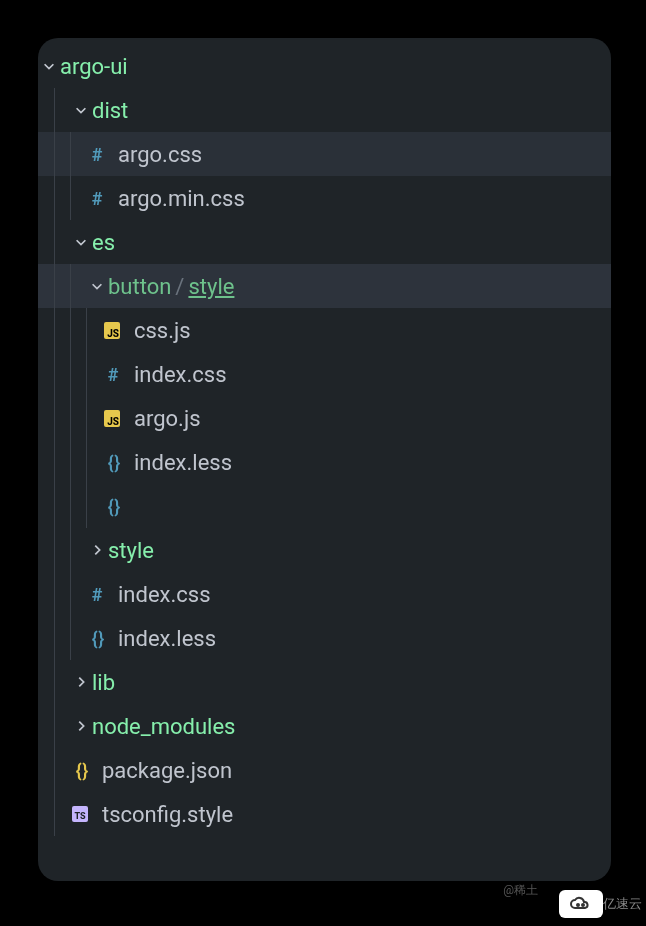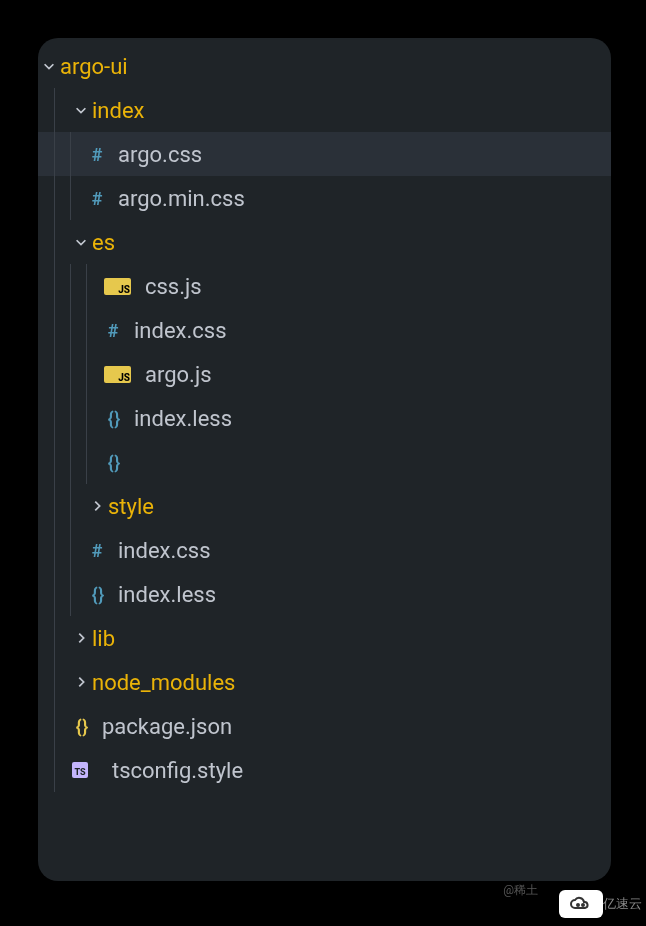--- a/index.html
+++ b/index.html
@@ -63,21 +63,21 @@
       flex-shrink: 0;
       font-size: 18px;
       font-weight: bold;
     }
     .icon-hash { color: #519aba; }
     .icon-js {
       color: #000;
       background: #e6c84d;
       font-size: 10px;
       font-weight: 800;
-      width: 27px;
+      width: 16px;
       height: 16px;
       border-radius: 2px;
       display: inline-flex;
       align-items: flex-end;
       justify-content: flex-end;
       padding: 17px 1px 0 0;
       margin-right: 14px;
       margin-left: 2px;
     }
     .icon-braces { color: #519aba; font-weight: 600; letter-spacing: -2px; }
@@ -86,26 +86,26 @@
       background: #c4b5fd;
       color: #1f2428;
       font-size: 9px;
       font-weight: 800;
       width: 16px;
       height: 16px;
       border-radius: 2px;
       display: inline-flex;
       align-items: flex-end;
       justify-content: center;
-      margin-right: 24px;
+      margin-right: 14px;
       margin-left: 2px;
       padding-bottom: 1px;
     }
     .label { color: #c0c5ce; }
-    .label.folder { color: #eab308; }
+    .label.folder { color: #86efac; }
     .path-sep { color: #6a737d; margin: 0 4px; }
     .path-seg { color: #6ec28c; }
     .path-seg.underline { text-decoration: underline; text-decoration-color: #6ec28c; }
     .watermark {
       position: absolute;
       right: 4px;
       bottom: 8px;
       display: flex;
       align-items: center;
       color: #888;
@@ -146,21 +146,21 @@
 
 
   <div class="tree-row">
     <span class="spacer"></span>
       <span class="indent-guide"></span>
     <span class="chevron">
         <svg viewBox="0 0 16 16" fill="none" stroke="currentColor" stroke-width="2">
           <path d="M3 6l5 5 5-5"></path>
         </svg>
       </span>
-    <span class="label folder">index</span>
+    <span class="label folder">dist</span>
   </div>
 
   <div class="tree-row selected">
     <span class="spacer"></span>
       <span class="indent-guide"></span>
       <span class="indent-guide"></span>
     <span class="icon icon-hash">#</span>
     <span class="label">argo.css</span>
   </div>
 
@@ -176,20 +176,33 @@
     <span class="spacer"></span>
       <span class="indent-guide"></span>
     <span class="chevron">
         <svg viewBox="0 0 16 16" fill="none" stroke="currentColor" stroke-width="2">
           <path d="M3 6l5 5 5-5"></path>
         </svg>
       </span>
     <span class="label folder">es</span>
   </div>
 
+  <div class="tree-row highlighted">
+    <span class="spacer"></span>
+      <span class="indent-guide"></span>
+      <span class="indent-guide"></span>
+    <span class="chevron">
+        <svg viewBox="0 0 16 16" fill="none" stroke="currentColor" stroke-width="2">
+          <path d="M3 6l5 5 5-5"></path>
+        </svg>
+      </span>
+    <span>
+      <span class="path-seg">button</span><span class="path-sep">/</span><span class="path-seg underline">style</span>
+    </span>
+  </div>
 
   <div class="tree-row">
     <span class="spacer"></span>
       <span class="indent-guide"></span>
       <span class="indent-guide"></span>
       <span class="indent-guide"></span>
     <span class="icon-js">JS</span>
     <span class="label">css.js</span>
   </div>
 

